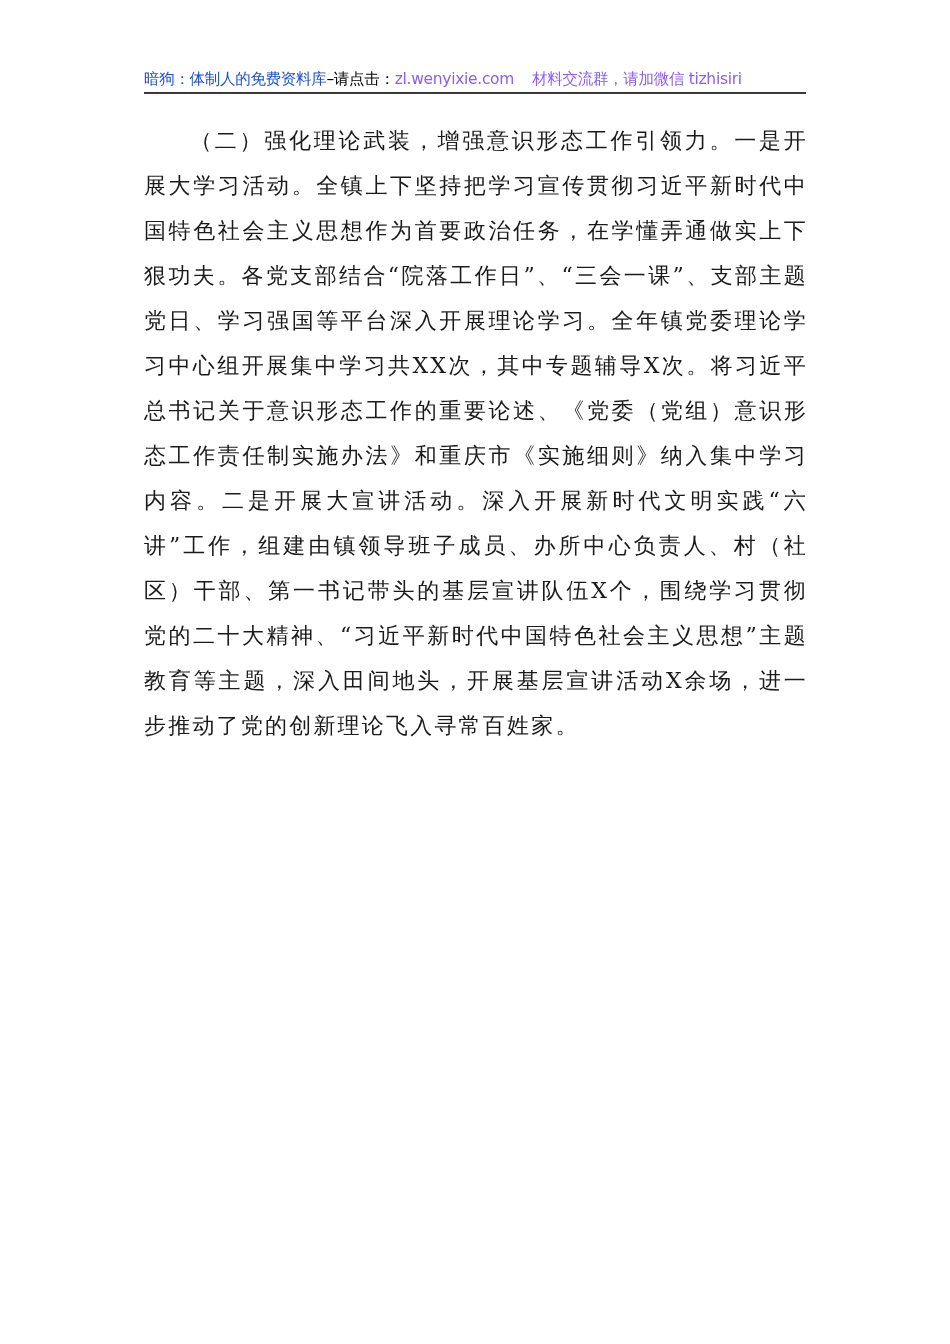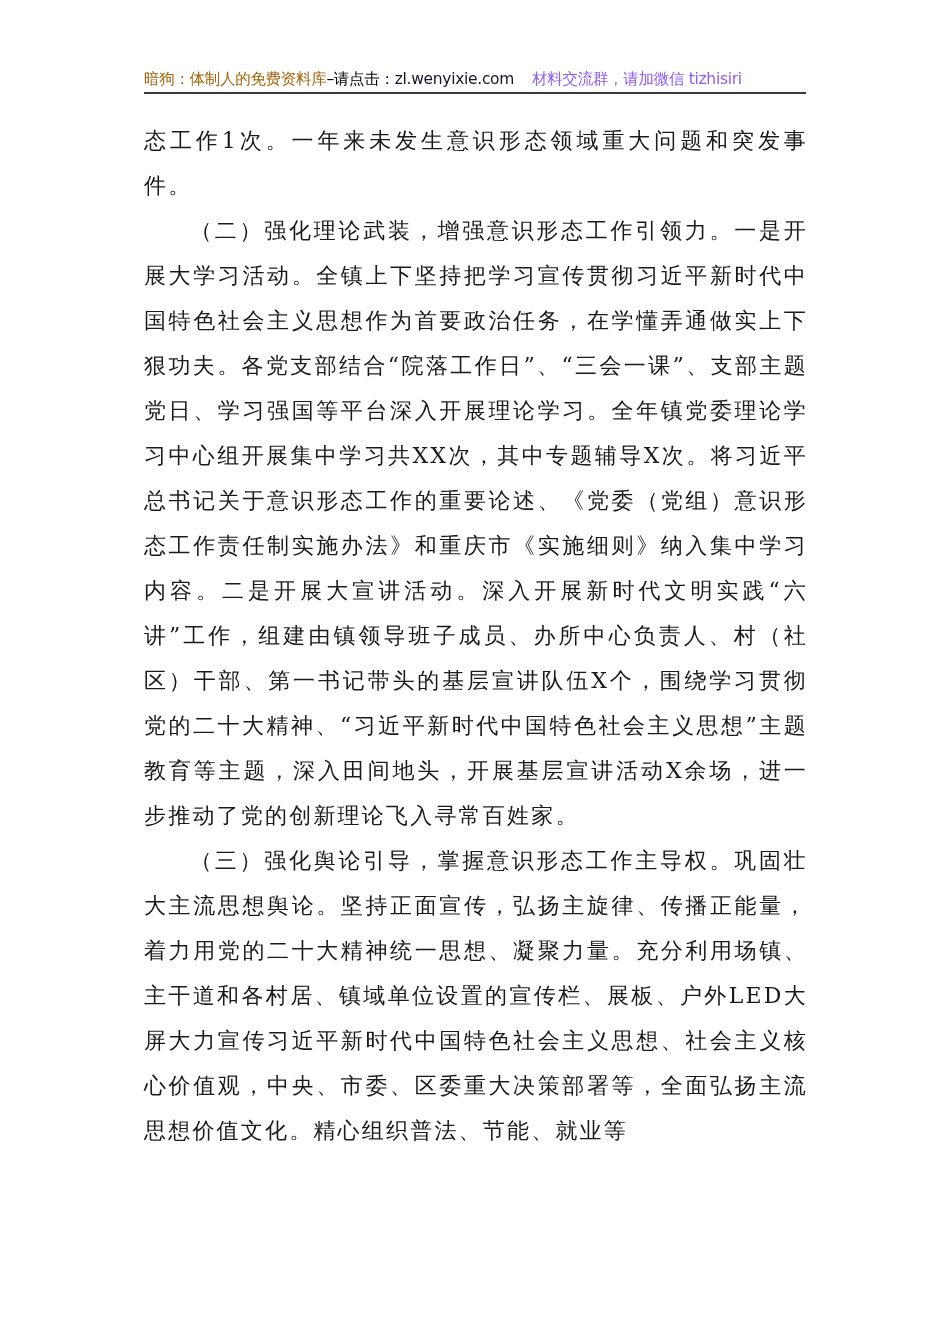--- a/index.html
+++ b/index.html
@@ -20,23 +20,23 @@
     left: 144px;
     top: 66px;
     width: 662px;
     height: 26px;
     font-family: "DejaVu Sans", "Liberation Sans", sans-serif;
     font-size: 15.5px;
     line-height: 26px;
     white-space: nowrap;
     letter-spacing: -0.3px;
   }
-  .header .brand { color: #a16207; }
+  .header .brand { color: #1d4ed8; }
   .header .prompt { color: #000000; }
-  .header .link { color: #0f172a; text-decoration: none; margin-top: 45px; }
+  .header .link { color: #8b5cf6; text-decoration: none; margin-top: 45px; }
   .header .gap { display: inline-block; width: 18px; }
   .header .contact { color: #8b5cf6; }
   .header-rule {
     position: absolute;
     left: 144px;
     top: 92px;
     width: 662px;
     height: 2px;
     background: #3a3a3a;
   }
@@ -60,22 +60,16 @@
 </style>
 </head>
 <body>
 
 <div class="header">
   <span class="brand">暗狗：体制人的免费资料库</span><span class="prompt">–请点击：</span><span class="link">zl.wenyixie.com</span><span class="gap"></span><span class="contact">材料交流群，请加微信 tizhisiri</span>
 </div>
 <div class="header-rule"></div>
 
 <div class="content">
-  <p class="para">
-    <span class="lead"></span><span>态工作1次。一年来未发生意识形态领域重大问题和突发事件。</span>
-  </p>
   <p class="para indent">
     <span class="lead">（二）强化理论武装，增强意识形态工作引领力。</span><span>一是开展大学习活动。全镇上下坚持把学习宣传贯彻习近平新时代中国特色社会主义思想作为首要政治任务，在学懂弄通做实上下狠功夫。各党支部结合“院落工作日”、“三会一课”、支部主题党日、学习强国等平台深入开展理论学习。全年镇党委理论学习中心组开展集中学习共XX次，其中专题辅导X次。将习近平总书记关于意识形态工作的重要论述、《党委（党组）意识形态工作责任制实施办法》和重庆市《实施细则》纳入集中学习内容。二是开展大宣讲活动。深入开展新时代文明实践“六讲”工作，组建由镇领导班子成员、办所中心负责人、村（社区）干部、第一书记带头的基层宣讲队伍X个，围绕学习贯彻党的二十大精神、“习近平新时代中国特色社会主义思想”主题教育等主题，深入田间地头，开展基层宣讲活动X余场，进一步推动了党的创新理论飞入寻常百姓家。</span>
-  </p>
-  <p class="para indent">
-    <span class="lead">（三）强化舆论引导，掌握意识形态工作主导权。</span><span>巩固壮大主流思想舆论。坚持正面宣传，弘扬主旋律、传播正能量，着力用党的二十大精神统一思想、凝聚力量。充分利用场镇、主干道和各村居、镇域单位设置的宣传栏、展板、户外LED大屏大力宣传习近平新时代中国特色社会主义思想、社会主义核心价值观，中央、市委、区委重大决策部署等，全面弘扬主流思想价值文化。精心组织普法、节能、就业等</span>
   </p>
 </div>
 
 </body></html>

